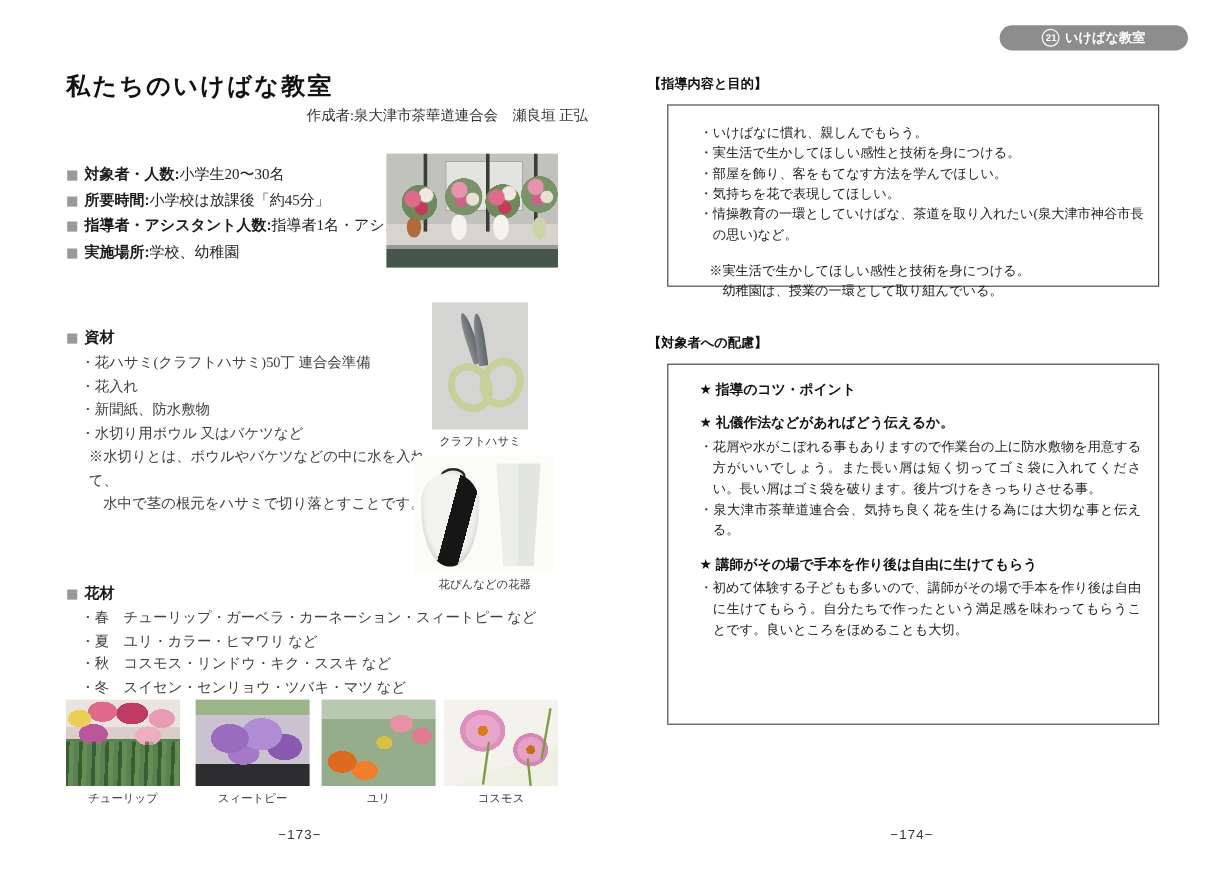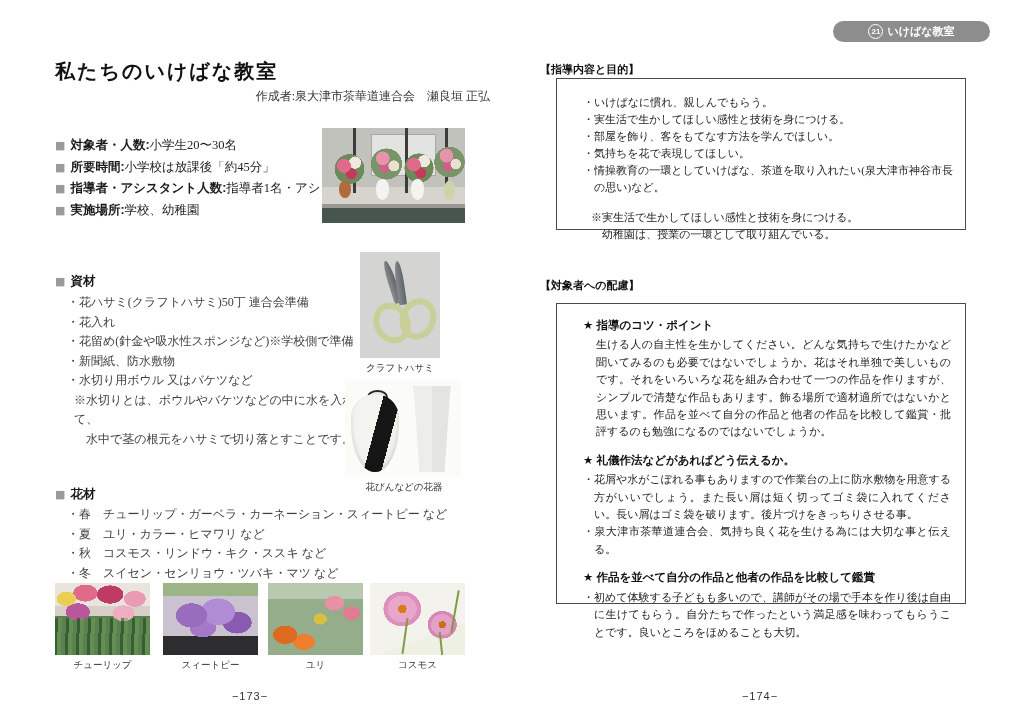--- a/index.html
+++ b/index.html
@@ -33,21 +33,21 @@
 
   .caption{font-family:"Liberation Sans","DejaVu Sans",sans-serif;font-size:9.5px;color:#333;
            text-align:center;}
   .pagenum{font-family:"Liberation Sans","DejaVu Sans",sans-serif;font-size:11px;color:#333;
            width:110px;text-align:center;letter-spacing:1px;}
 
   
   .r-head{font-family:"Liberation Sans","DejaVu Sans",sans-serif;font-weight:bold;
           font-size:11px;color:#111;white-space:nowrap;}
   .box{border:1px solid #4b4b4b;background:#fff;}
-  .box1{left:556px;top:78px;width:408px;height:150px;}
+  .box1{left:556px;top:87px;width:408px;height:150px;}
   .box1-inner{padding:15px 10px 0 26px;font-size:11px;line-height:17px;}
   .box1-inner .b{padding-left:11px;text-indent:-11px;}
   .note{margin-top:13px;}
   .note .n1{padding-left:8px;}
   .note .n2{padding-left:19px;}
 
   .box2{left:556px;top:303px;width:408px;height:299px;}
   .box2-inner{padding:13px 14px 0 26px;font-size:11px;line-height:17.4px;}
   .blk{margin-bottom:11px;}
   .blk-title{font-family:"Liberation Sans","DejaVu Sans",sans-serif;font-weight:bold;
@@ -175,21 +175,20 @@
     <div class="vaze" style="left:62%;top:54%;width:9%;height:22%;"></div>
     <div class="vaze" style="left:85%;top:56%;width:8%;height:20%;background:#cdd4a8;"></div>
   </div>
 
   <div class="abs sec-head" style="left:55px;top:273px;">
     <span class="sq">■</span><span class="lbl">資材</span>
   </div>
   <div class="abs sec-items" style="left:67px;top:293px;width:300px;">
     <div>・花ハサミ(クラフトハサミ)50丁 連合会準備</div>
     <div>・花入れ</div>
-    <div>・花留め(針金や吸水性スポンジなど)※学校側で準備</div>
     <div>・新聞紙、防水敷物</div>
     <div>・水切り用ボウル 又はバケツなど</div>
     <div class="ind1">※水切りとは、ボウルやバケツなどの中に水を入れて、</div>
     <div class="ind2">水中で茎の根元をハサミで切り落とすことです。</div>
   </div>
 
   <div class="abs photo photo-scissors">
     <div class="blade bl1"></div>
     <div class="blade bl2"></div>
     <div class="ring rg1"></div>
@@ -246,29 +245,28 @@
       </div>
     </div>
   </div>
 
   <div class="abs r-head" style="left:540px;top:278px;">【対象者への配慮】</div>
 
   <div class="abs box box2">
     <div class="box2-inner">
       <div class="blk">
         <div class="blk-title">★ 指導のコツ・ポイント</div>
-        <div class="blk-body">生ける人の自主性を生かしてください。どんな気持ちで生けたかなど聞いてみるのも必要ではないでしょうか。花はそれ単独で美しいものです。それをいろいろな花を組み合わせて一つの作品を作りますが、シンプルで清楚な作品もあります。飾る場所で適材適所ではないかと思います。作品を並べて自分の作品と他者の作品を比較して鑑賞・批評するのも勉強になるのではないでしょうか。</div>
       </div>
       <div class="blk">
         <div class="blk-title">★ 礼儀作法などがあればどう伝えるか。</div>
         <div class="blk-bullet">・花屑や水がこぼれる事もありますので作業台の上に防水敷物を用意する方がいいでしょう。また長い屑は短く切ってゴミ袋に入れてください。長い屑はゴミ袋を破ります。後片づけをきっちりさせる事。</div>
         <div class="blk-bullet">・泉大津市茶華道連合会、気持ち良く花を生ける為には大切な事と伝える。</div>
       </div>
       <div class="blk">
-        <div class="blk-title">★ 作品を並べて自分の作品と他者の作品を比較して鑑賞</div>
+        <div class="blk-title">★ 講師がその場で手本を作り後は自由に生けてもらう</div>
         <div class="blk-bullet">・初めて体験する子どもも多いので、講師がその場で手本を作り後は自由に生けてもらう。自分たちで作ったという満足感を味わってもらうことです。良いところをほめることも大切。</div>
       </div>
     </div>
   </div>
 
   <div class="abs pagenum" style="left:705px;top:690px;">−174−</div>
 
 </div>
 
 </body></html>

